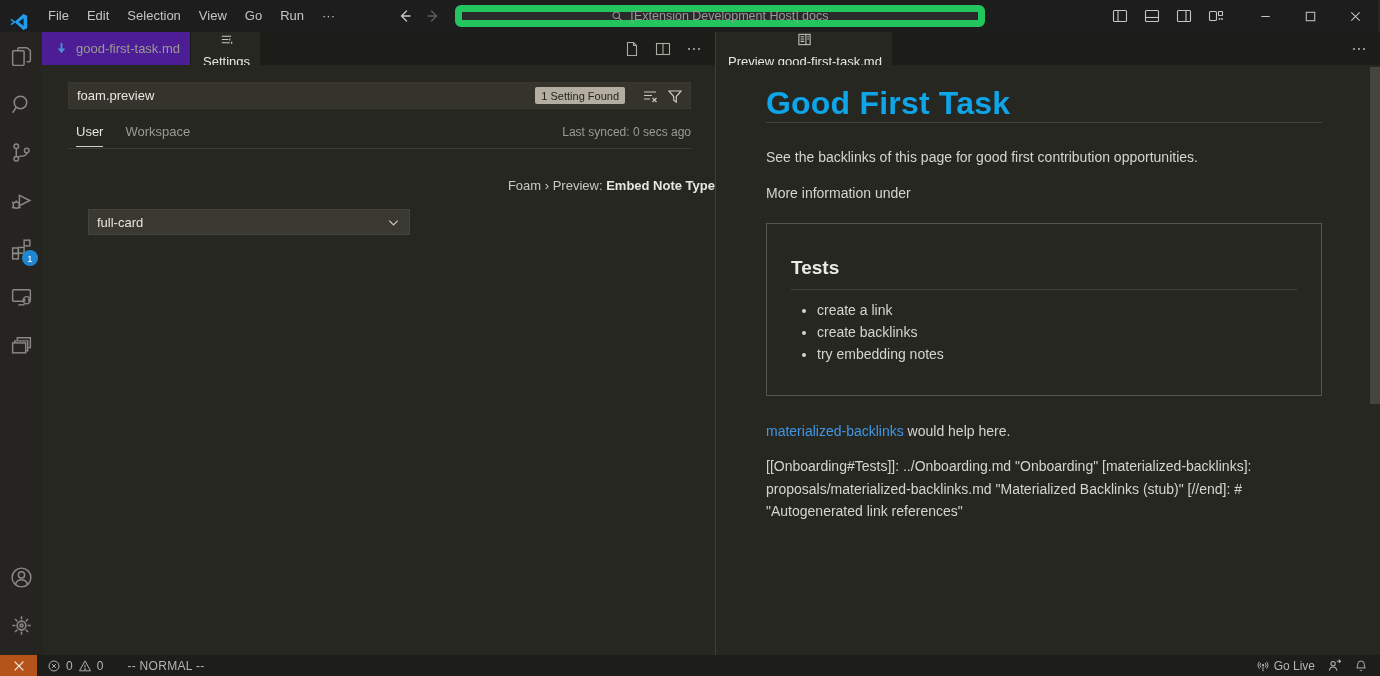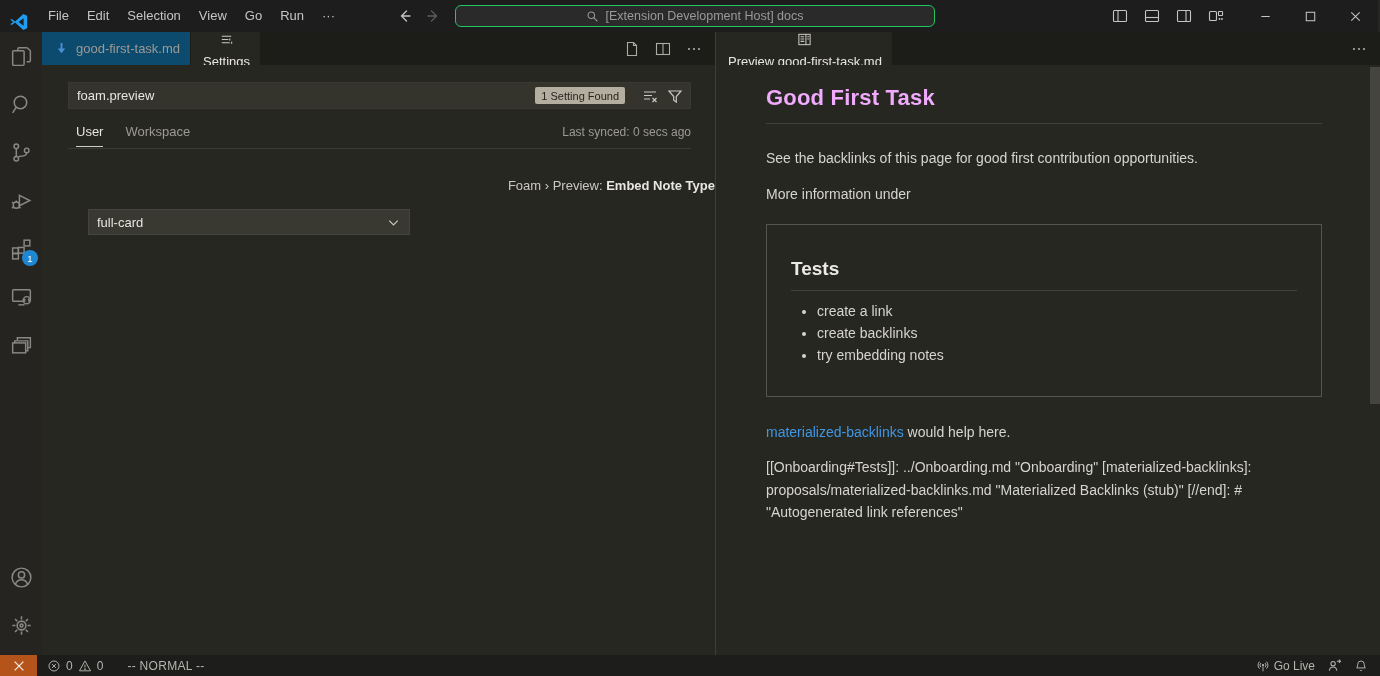--- a/index.html
+++ b/index.html
@@ -14,22 +14,22 @@
   .titlebar {
     position:absolute; top:0; left:0; right:2px; height:32px;
     background:#1d1d1d; display:flex; align-items:flex-end;
     font-size:13px; color:#c5c5c5; z-index:10;
   }
   .vscode-logo { width:20px; margin:0 10px 0 9px; }
   .menu-item { padding:0 9px; line-height:32px; cursor:default; }
   .nav-arrows { position:absolute; left:396px; top:0; height:32px; display:flex; align-items:center; gap:14px; }
   .nav-arrows .fwd { opacity:.38; }
   .command-center {
-    position:absolute; left:455px; top:5px; width:480px; height:22px;
-    background:#2a2a2a; border:1px solid #22c55e; border-radius:6px;
+    position:absolute; left:455px; top:5px; width:530px; height:22px;
+    background:#2a2a2a; border:7px solid #22c55e; border-radius:6px;
     display:flex; align-items:center; justify-content:center; gap:6px;
     color:#9a9a9a; font-size:12.5px;
   }
   .tb-right { position:absolute; right:0; top:0; height:32px; display:flex; align-items:center; }
   .layout-icons { display:flex; align-items:center; gap:10px; margin-right:16px; }
   .layout-icons .icon { padding:3px; }
   .win-btn { width:45px; height:32px; display:flex; align-items:center; justify-content:center; }
 
   
   .main { position:absolute; top:32px; bottom:21px; left:0; right:0; display:flex; }
@@ -46,21 +46,21 @@
   }
 
   .group { display:flex; flex-direction:column; min-width:0; }
   .group-left  { width:673px; flex:none; }
   .sash { width:1px; background:#3e3d37; flex:none; }
   .group-right { flex:1; }
 
   .tabbar { height:33px; background:#1c1c19; display:flex; align-items:stretch; flex:none; }
   .tab {
     display:flex; align-items:center; gap:7px; padding:0 10px 0 12px;
-    font-size:13px; color:#9c9a94; background:#0c4a6e; border-right:1px solid #1c1c19;
+    font-size:13px; color:#9c9a94; background:#4c1d95; border-right:1px solid #1c1c19;
     cursor:default; white-space:nowrap;
   }
   .tab.active { background:#272722; color:#e8e6e3;flex-direction:column; }
   .tab .close { margin-left:6px; padding:2px; border-radius:4px; color:#c5c3bd; }
   .tab-actions { margin-left:auto; display:flex; align-items:center; gap:15px; padding-right:13px; color:#adaba5; }
 
   
   .settings-editor { flex:1; background:#272722; padding:17px 0 0 26px; position:relative; }
   .settings-search {
     width:623px; height:27px; background:#34332c; border:1px solid #3a392f;
@@ -88,22 +88,22 @@
   .setting-select {
     margin-top:16px; width:322px; height:26px; background:#3a3931; border:1px solid #45443c;
     display:flex; align-items:center; padding:0 8px; font-size:13px; color:#e6e4de;
   }
   .setting-select .chev { margin-left:auto; color:#c9c7c1; }
 
   
   .preview { flex:1; background:#272722; position:relative; overflow:hidden; }
   .preview-content { padding:20px 0 0 50px; width:606px; color:#d6d4cf; font-size:14px; }
   .preview-content h1 {
-    font-size:22px; font-weight:600; color:#f0abfc; letter-spacing:.2px;
-    padding-bottom:12px; border-bottom:1px solid #41403a; width:556px;
+    font-size:32px; font-weight:600; color:#0ea5e9; letter-spacing:.2px;
+    padding-bottom:0; border-bottom:1px solid #41403a; width:556px;
   }
   .p1 { margin-top:24px; line-height:21px; width:556px; }
   .p2 { margin-top:17px; width:556px; }
   .embed-card { margin-top:22px; width:556px; border:1px solid #56554c; padding:0 24px 26px 24px; }
   .embed-card h2 {
     margin-top:33px; font-size:19px; font-weight:700; color:#eceae6;
     padding-bottom:10px; border-bottom:1px solid #41403a;
   }
   .embed-card ul { margin-top:13px; padding-left:26px; }
   .embed-card li { margin:7px 0; line-height:15px; }

